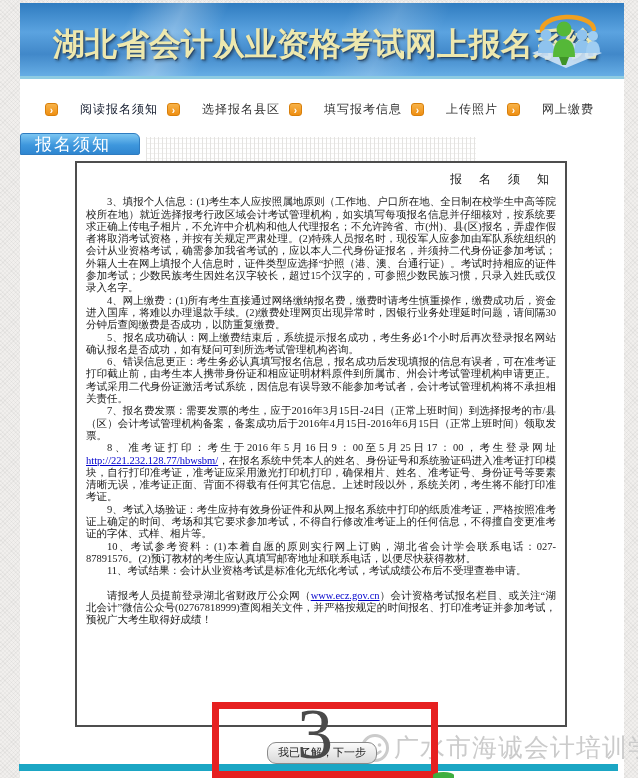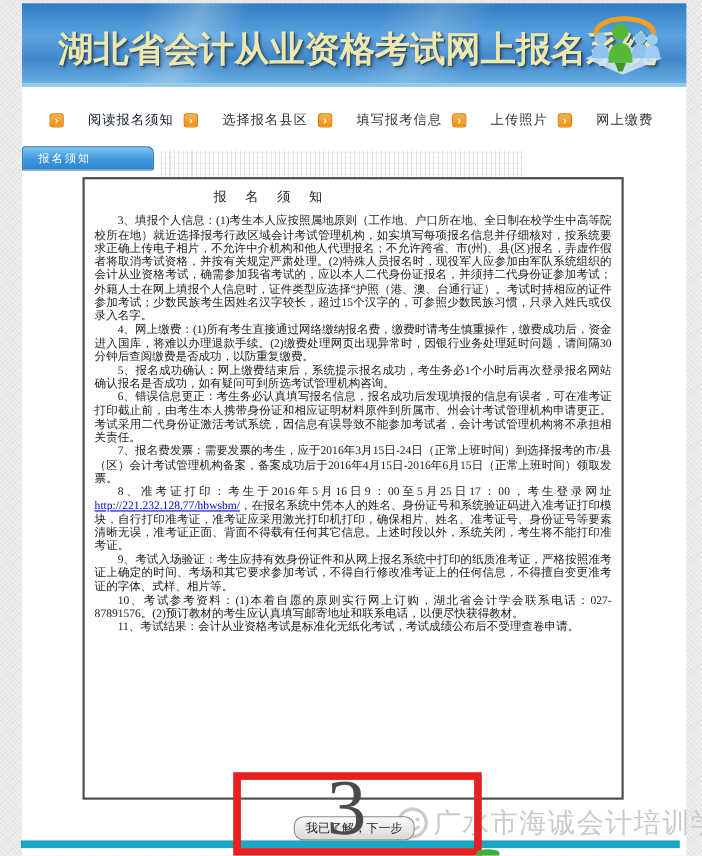--- a/index.html
+++ b/index.html
@@ -38,38 +38,38 @@
     background:linear-gradient(180deg,#f7b34a,#ef8f12);
     color:#fff;font-size:10px;font-weight:bold;line-height:13px;text-align:center;
     border:1px solid #d87f0a;box-sizing:border-box;
   }
   .nav-label{font-size:12px;color:#333;letter-spacing:1px;}
   .nav-label.active{color:#0f172a;}
   
   .tab{
     position:absolute;left:0;top:130px;width:120px;height:22px;
     background:linear-gradient(180deg,#7cc6f2 0%,#3e97dd 55%,#2f86d0 100%);
-    border-radius:3px 6px 2px 0;color:#fff;font-size:10px;line-height:22px;
+    border-radius:3px 6px 2px 0;color:#fff;font-size:17px;line-height:22px;
     padding-left:14px;box-sizing:border-box;letter-spacing:2px;
     border:1px solid #2f7cc0;
   }
   .tab-texture{
     position:absolute;left:126px;top:134px;width:330px;height:24px;opacity:.55;
     background:
       repeating-linear-gradient(90deg,#cfcdca 0 1px,transparent 1px 4px),
       repeating-linear-gradient(0deg,transparent 0 2px,#e8e6e3 2px 3px,transparent 3px 5px);
   }
   
   .notice-box{
     position:absolute;left:55px;top:158px;width:492px;height:566px;
     background:#fff;border:2px solid #4d4d4d;box-sizing:border-box;
     padding:8px 9px 0 9px;overflow:hidden;
     font-family:"Liberation Serif",serif;font-size:10.5px;line-height:12.3px;color:#1a1a1a;
   }
-  .notice-title{margin:2px 0 11px 108px;font-size:12px;letter-spacing:7px;}
+  .notice-title{margin:2px 0 11px 108px;font-size:12px;letter-spacing:7px;text-align:right;}
   .para{margin:0;text-indent:2em;text-align:justify;}
   .para.closing{margin-top:12px;}
   .lnk{color:#0000cc;text-decoration:underline;cursor:pointer;}
   .date-line{text-align:center;padding-right:70px;margin-top:2px;}
   
   .teal-bar{position:absolute;left:19px;top:764px;width:599px;height:7px;background:#1ba6c4;z-index:2;}
   .watermark{
     position:absolute;left:360px;top:731px;display:flex;align-items:center;gap:4px;
     color:#cbcbcb;font-size:25px;letter-spacing:1px;z-index:3;white-space:nowrap;
   }
@@ -147,20 +147,21 @@
     <div class="notice-title">报 名 须 知</div>
     <p class="para">3、填报个人信息：(1)考生本人应按照属地原则（工作地、户口所在地、全日制在校学生中高等院校所在地）就近选择报考行政区域会计考试管理机构，如实填写每项报名信息并仔细核对，按系统要求正确上传电子相片，不允许中介机构和他人代理报名；不允许跨省、市(州)、县(区)报名，弄虚作假者将取消考试资格，并按有关规定严肃处理。(2)特殊人员报名时，现役军人应参加由军队系统组织的会计从业资格考试，确需参加我省考试的，应以本人二代身份证报名，并须持二代身份证参加考试；外籍人士在网上填报个人信息时，证件类型应选择“护照（港、澳、台通行证）。考试时持相应的证件参加考试；少数民族考生因姓名汉字较长，超过15个汉字的，可参照少数民族习惯，只录入姓氏或仅录入名字。</p>
     <p class="para">4、网上缴费：(1)所有考生直接通过网络缴纳报名费，缴费时请考生慎重操作，缴费成功后，资金进入国库，将难以办理退款手续。(2)缴费处理网页出现异常时，因银行业务处理延时问题，请间隔30分钟后查阅缴费是否成功，以防重复缴费。</p>
     <p class="para">5、报名成功确认：网上缴费结束后，系统提示报名成功，考生务必1个小时后再次登录报名网站确认报名是否成功，如有疑问可到所选考试管理机构咨询。</p>
     <p class="para">6、错误信息更正：考生务必认真填写报名信息，报名成功后发现填报的信息有误者，可在准考证打印截止前，由考生本人携带身份证和相应证明材料原件到所属市、州会计考试管理机构申请更正。考试采用二代身份证激活考试系统，因信息有误导致不能参加考试者，会计考试管理机构将不承担相关责任。</p>
     <p class="para">7、报名费发票：需要发票的考生，应于2016年3月15日-24日（正常上班时间）到选择报考的市/县（区）会计考试管理机构备案，备案成功后于2016年4月15日-2016年6月15日（正常上班时间）领取发票。</p>
     <p class="para"><span>8、准考证打印：考生于2016年5月16日9：00至5月25日17：00，考生登录网址</span><a class="lnk">http://221.232.128.77/hbwsbm/</a><span>，在报名系统中凭本人的姓名、身份证号和系统验证码进入准考证打印模块，自行打印准考证，准考证应采用激光打印机打印，确保相片、姓名、准考证号、身份证号等要素清晰无误，准考证正面、背面不得载有任何其它信息。上述时段以外，系统关闭，考生将不能打印准考证。</span></p>
     <p class="para">9、考试入场验证：考生应持有效身份证件和从网上报名系统中打印的纸质准考证，严格按照准考证上确定的时间、考场和其它要求参加考试，不得自行修改准考证上的任何信息，不得擅自变更准考证的字体、式样、相片等。</p>
     <p class="para">10、考试参考资料：(1)本着自愿的原则实行网上订购，湖北省会计学会联系电话：027-87891576。(2)预订教材的考生应认真填写邮寄地址和联系电话，以便尽快获得教材。</p>
     <p class="para">11、考试结果：会计从业资格考试是标准化无纸化考试，考试成绩公布后不受理查卷申请。</p>
+    <p class="para closing"><span>请报考人员提前登录湖北省财政厅公众网（</span><a class="lnk">www.ecz.gov.cn</a><span>）会计资格考试报名栏目、或关注“湖北会计”微信公众号(02767818999)查阅相关文件，并严格按规定的时间报名、打印准考证并参加考试，预祝广大考生取得好成绩！</span></p>
   </div>
 
 </div>
 
 <div class="teal-bar"></div>
 
 <div class="watermark">
   <svg width="30" height="30" viewBox="0 0 30 30">
     <circle cx="15" cy="15" r="12.5" fill="none" stroke="#cbcbcb" stroke-width="3"></circle>
     <circle cx="10.5" cy="12" r="1.8" fill="#cbcbcb"></circle>

